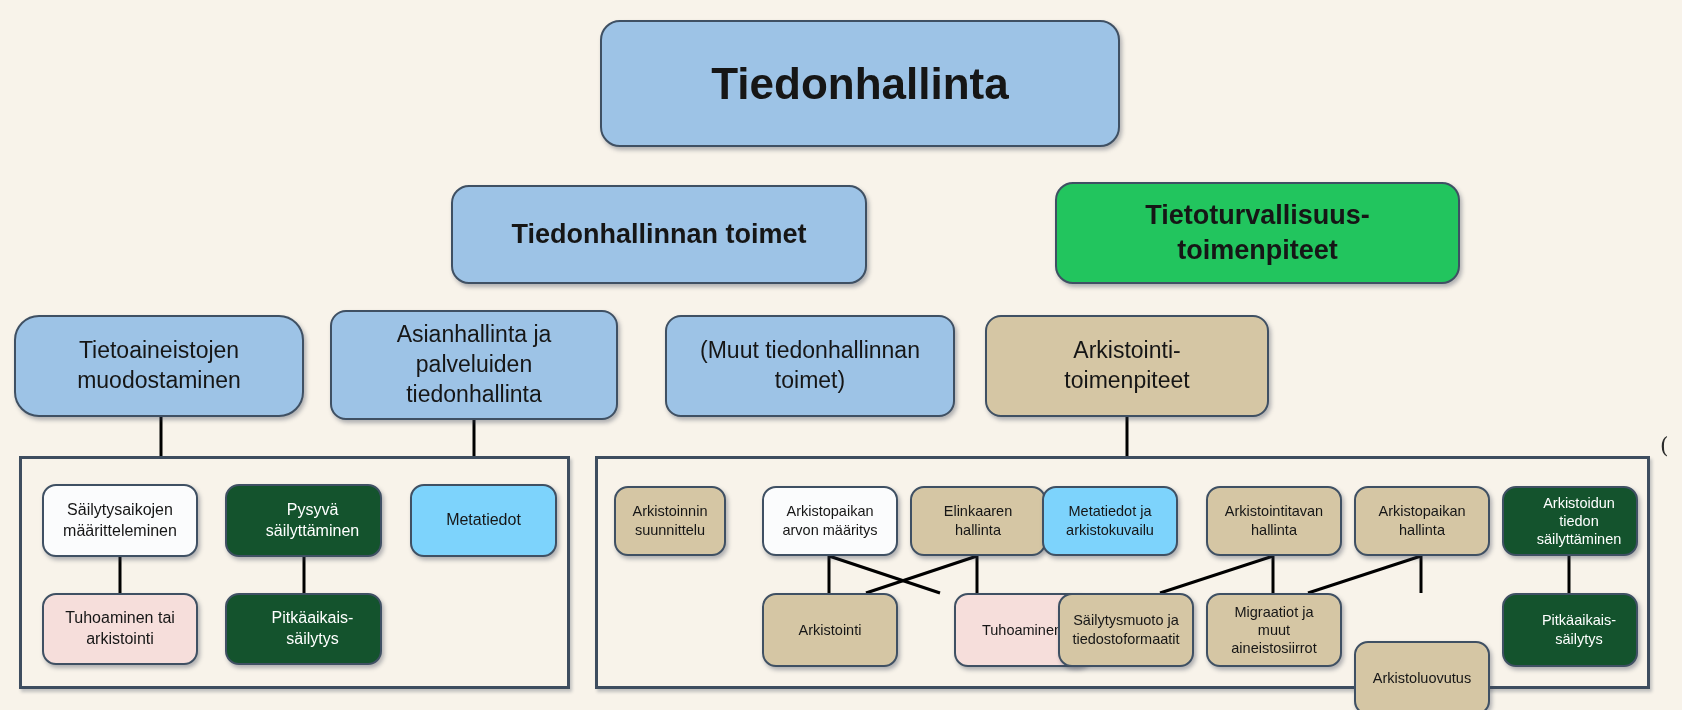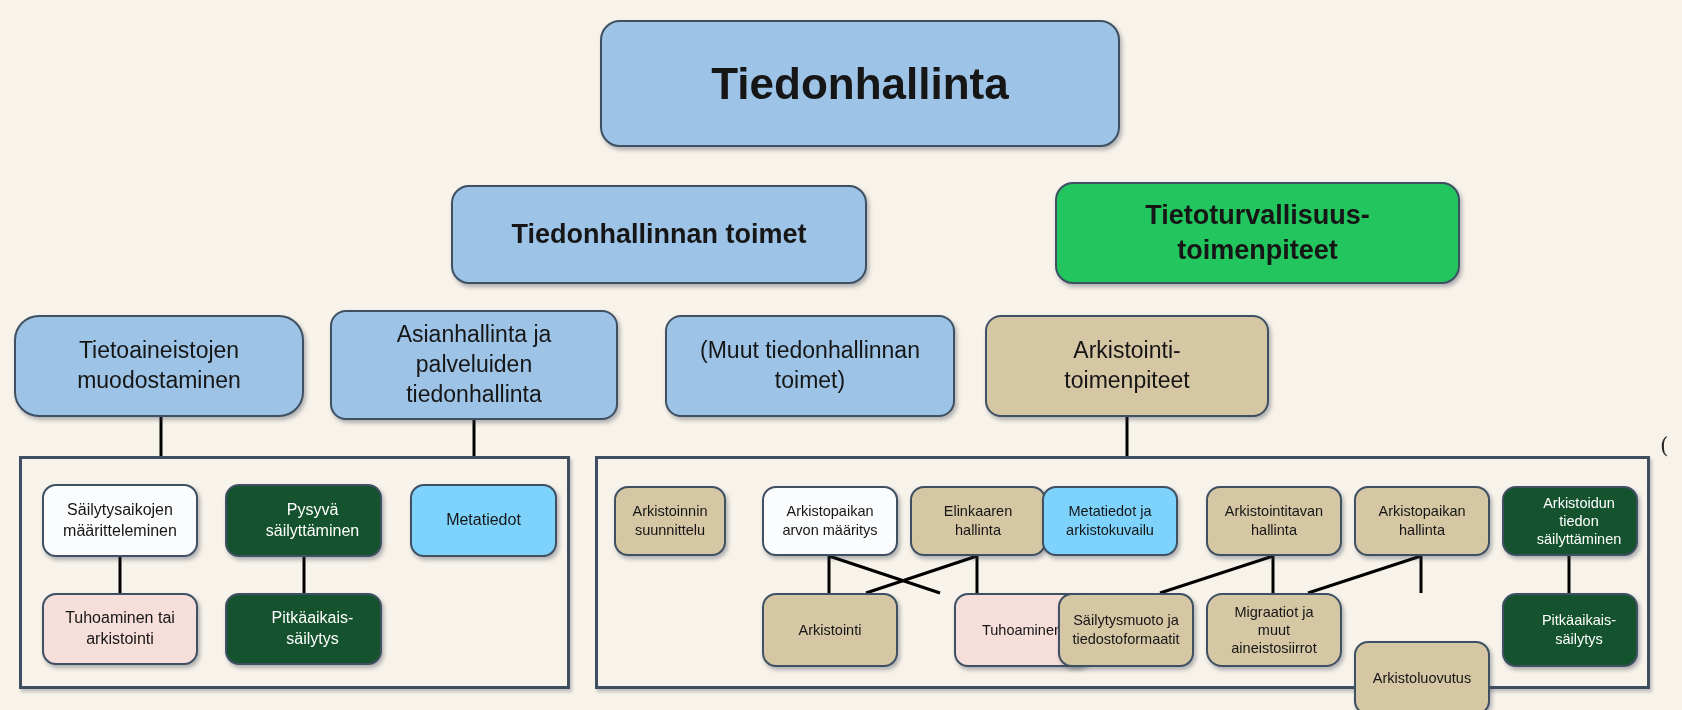--- a/index.html
+++ b/index.html
@@ -118,21 +118,21 @@
   <div class="box tan tiny" style="left:1354px;top:486px;width:136px;height:70px;">Arkistopaikan
 hallinta</div>
   <div class="box navy tiny" style="left:1502px;top:486px;width:136px;height:70px;line-height:1.25;">Arkistoidun
 tiedon
 säilyttäminen</div>
 
   <div class="box tan tiny" style="left:762px;top:593px;width:136px;height:74px;">Arkistointi</div>
   <div class="box pink tiny" style="left:954px;top:593px;width:136px;height:74px;">Tuhoaminen</div>
   <div class="box tan tiny" style="left:1058px;top:593px;width:136px;height:74px;">Säilytysmuoto ja
 tiedostoformaatit</div>
-  <div class="box tan tiny" style="left:1206px;top:593px;width:136px;height:74px;line-height:1.25;border-radius:16px;">Migraatiot ja
+  <div class="box tan tiny" style="left:1206px;top:593px;width:136px;height:74px;line-height:1.25;">Migraatiot ja
 muut
 aineistosiirrot</div>
   <div class="box tan tiny" style="left:1354px;top:593px;width:136px;height:74px;margin-top:48px;">Arkistoluovutus</div>
   <div class="box navy tiny" style="left:1502px;top:593px;width:136px;height:74px;">Pitkäaikais-
 säilytys</div>
 
   <span class="artifact">(</span>
 
 </div>
 

